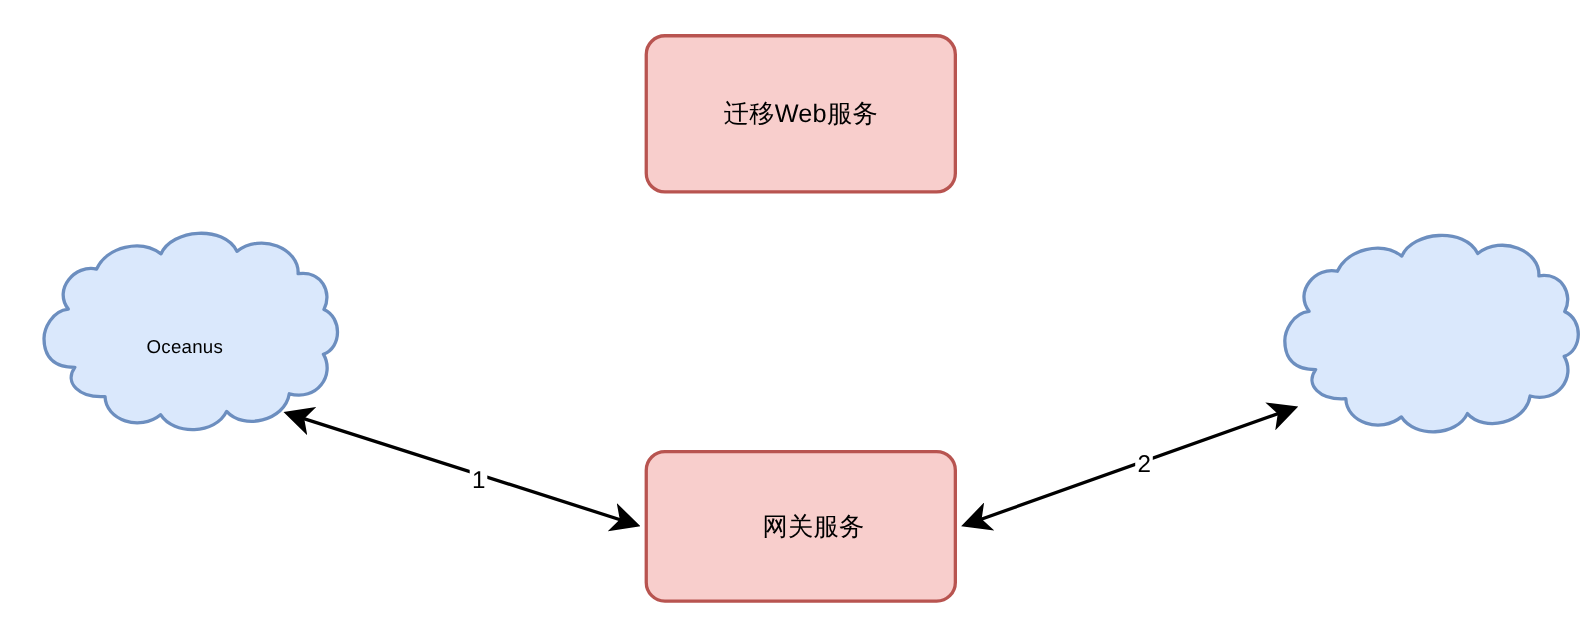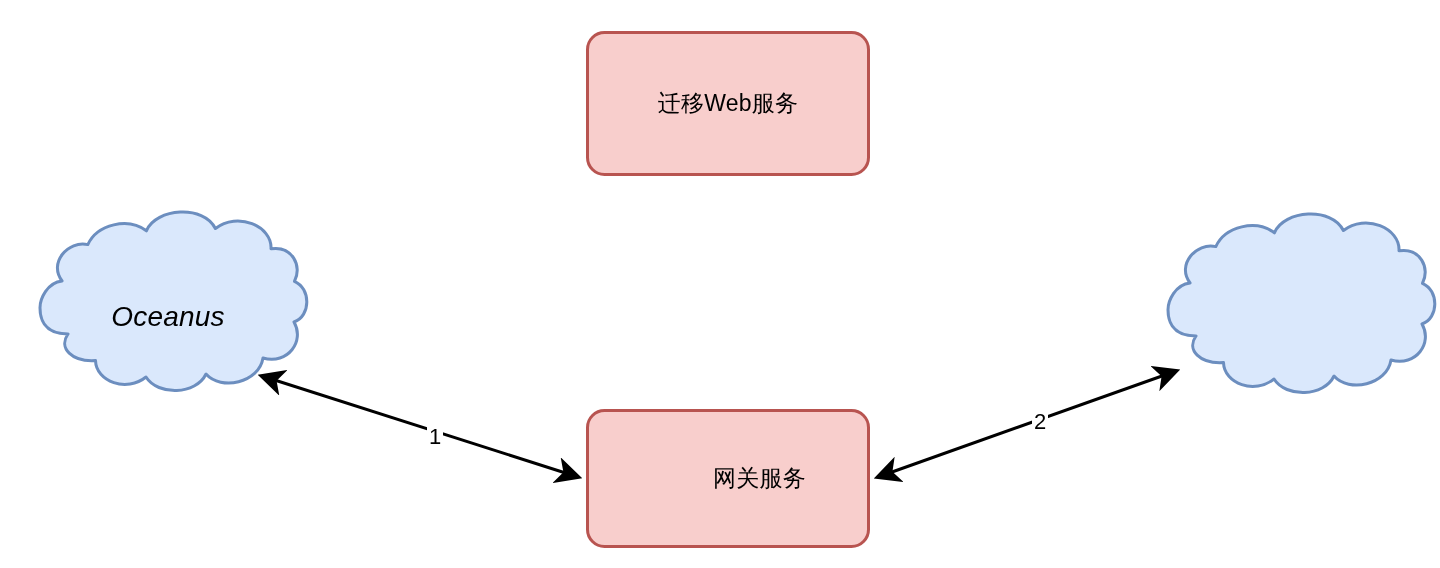--- a/index.html
+++ b/index.html
@@ -35,37 +35,36 @@
     color: #000000;
     pointer-events: none;
     white-space: nowrap;
   }
   .label-box {
     font-size: 23px;
     line-height: 1.25;
     letter-spacing: 0.2px;
   }
   .label-cloud {
-    font-size: 28px;
+    font-size: 17px;
     line-height: 1.25;
     letter-spacing: 0.2px;
-    font-style: italic;
   }
   .edge-label {
     position: absolute;
     font-size: 22px;
     color: #000000;
     background: #ffffff;
     padding: 0 2px;
     line-height: 1;
     pointer-events: none;
   }
   
   #node-migrate-web-service { left: 586px; top: 31px;  width: 284px; height: 145px; text-align: center; }
-  #node-gateway-service     { left: 586px; top: 409px; width: 307px; height: 139px; padding-left: 20px; }
+  #node-gateway-service     { left: 586px; top: 409px; width: 307px; height: 139px; }
   #node-oceanus             { left: 40px;  top: 240px; width: 256px; height: 152px; }
   #node-downstream-service  { left: 1168px;top: 240px; width: 256px; height: 156px; }
 
   #edge-label-1 { left: 427px;  top: 426px; }
   #edge-label-2 { left: 1032px; top: 411px; }
 </style>
 </head>
 <body>
 
 <div id="canvas">

